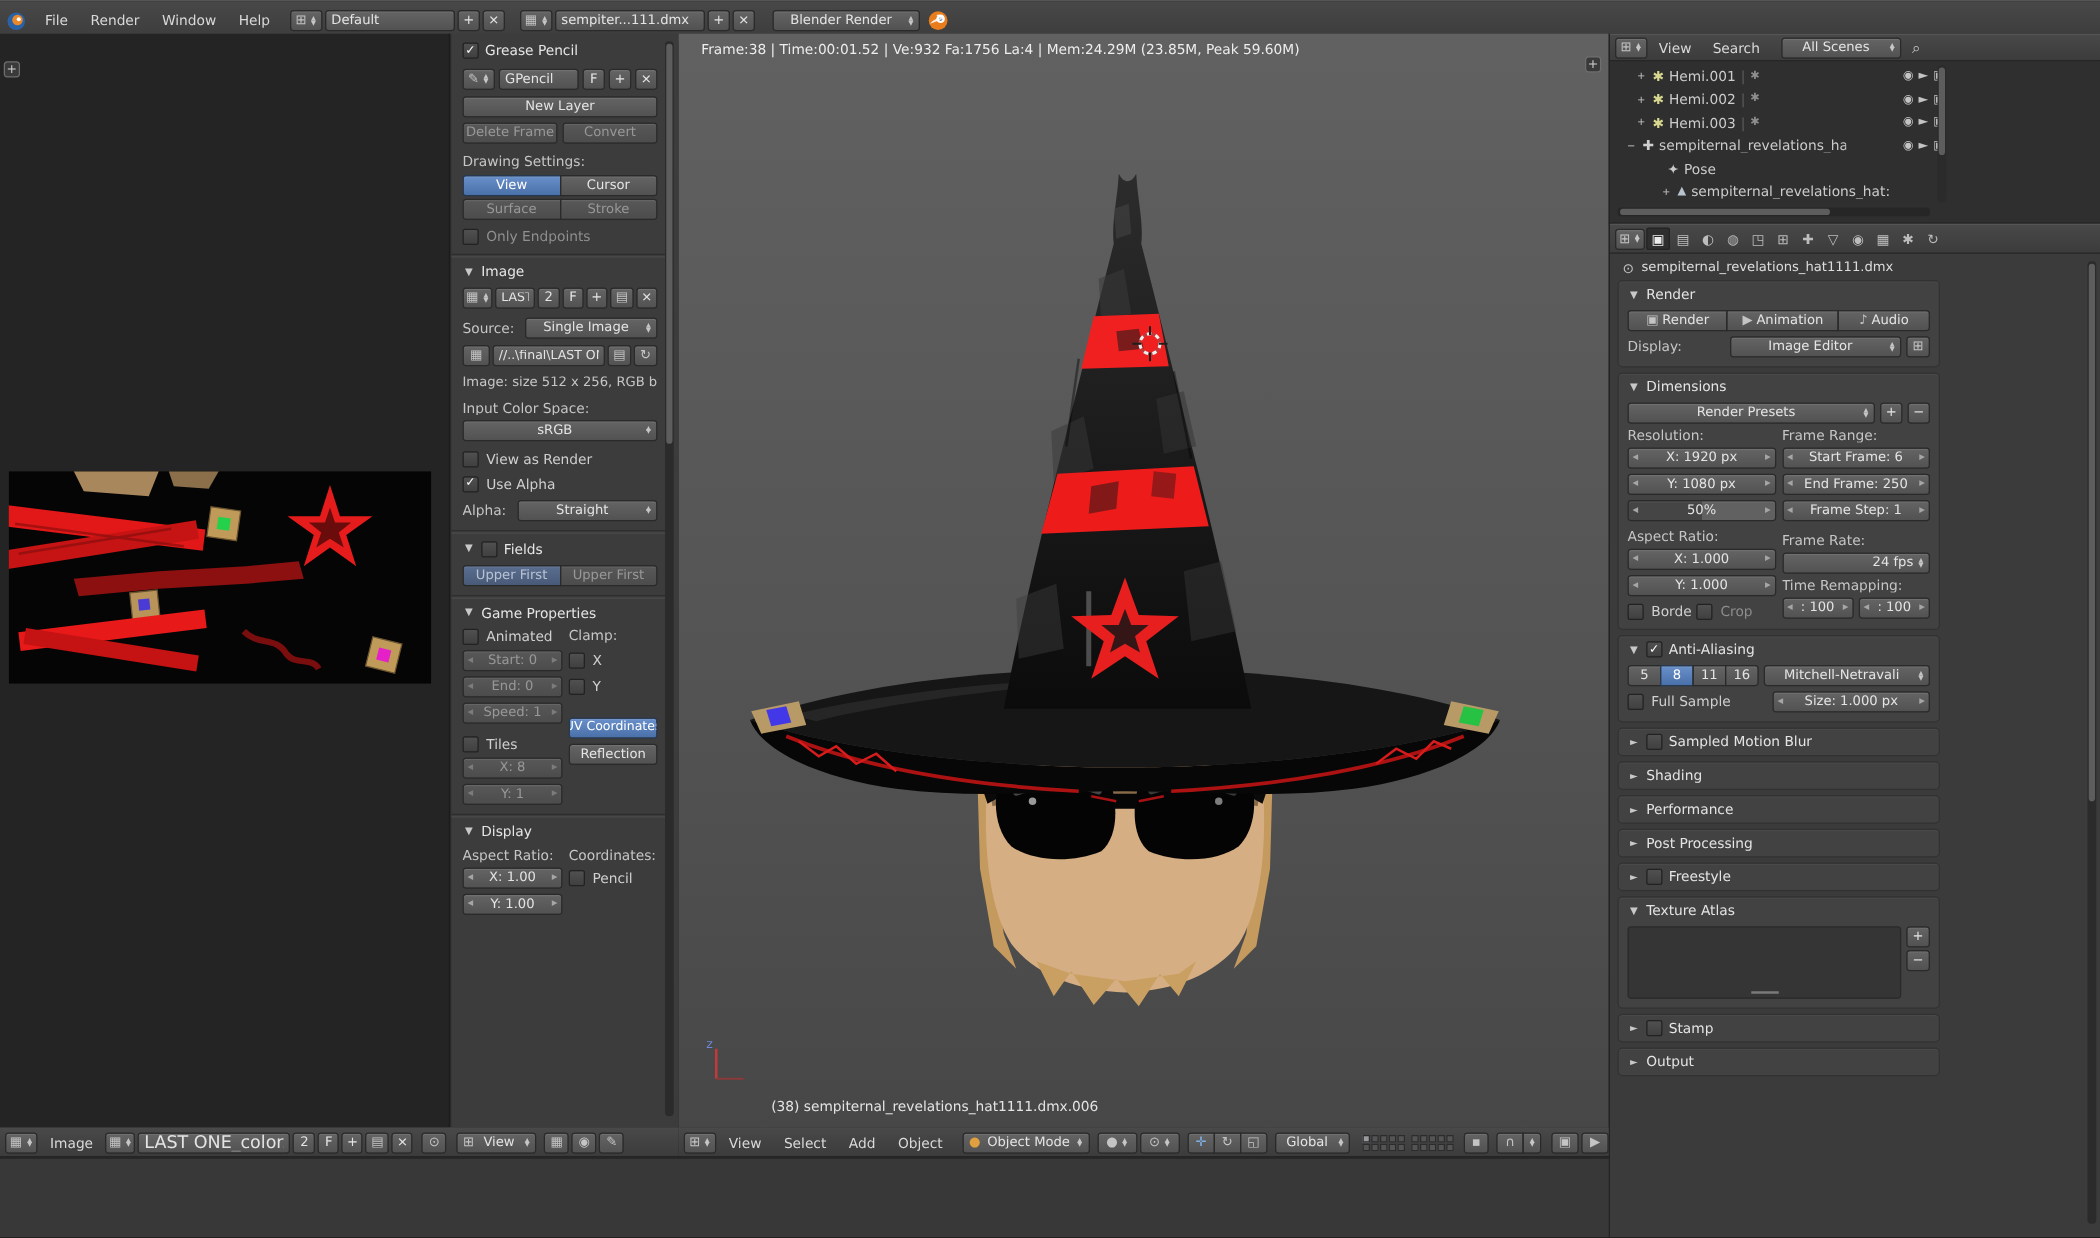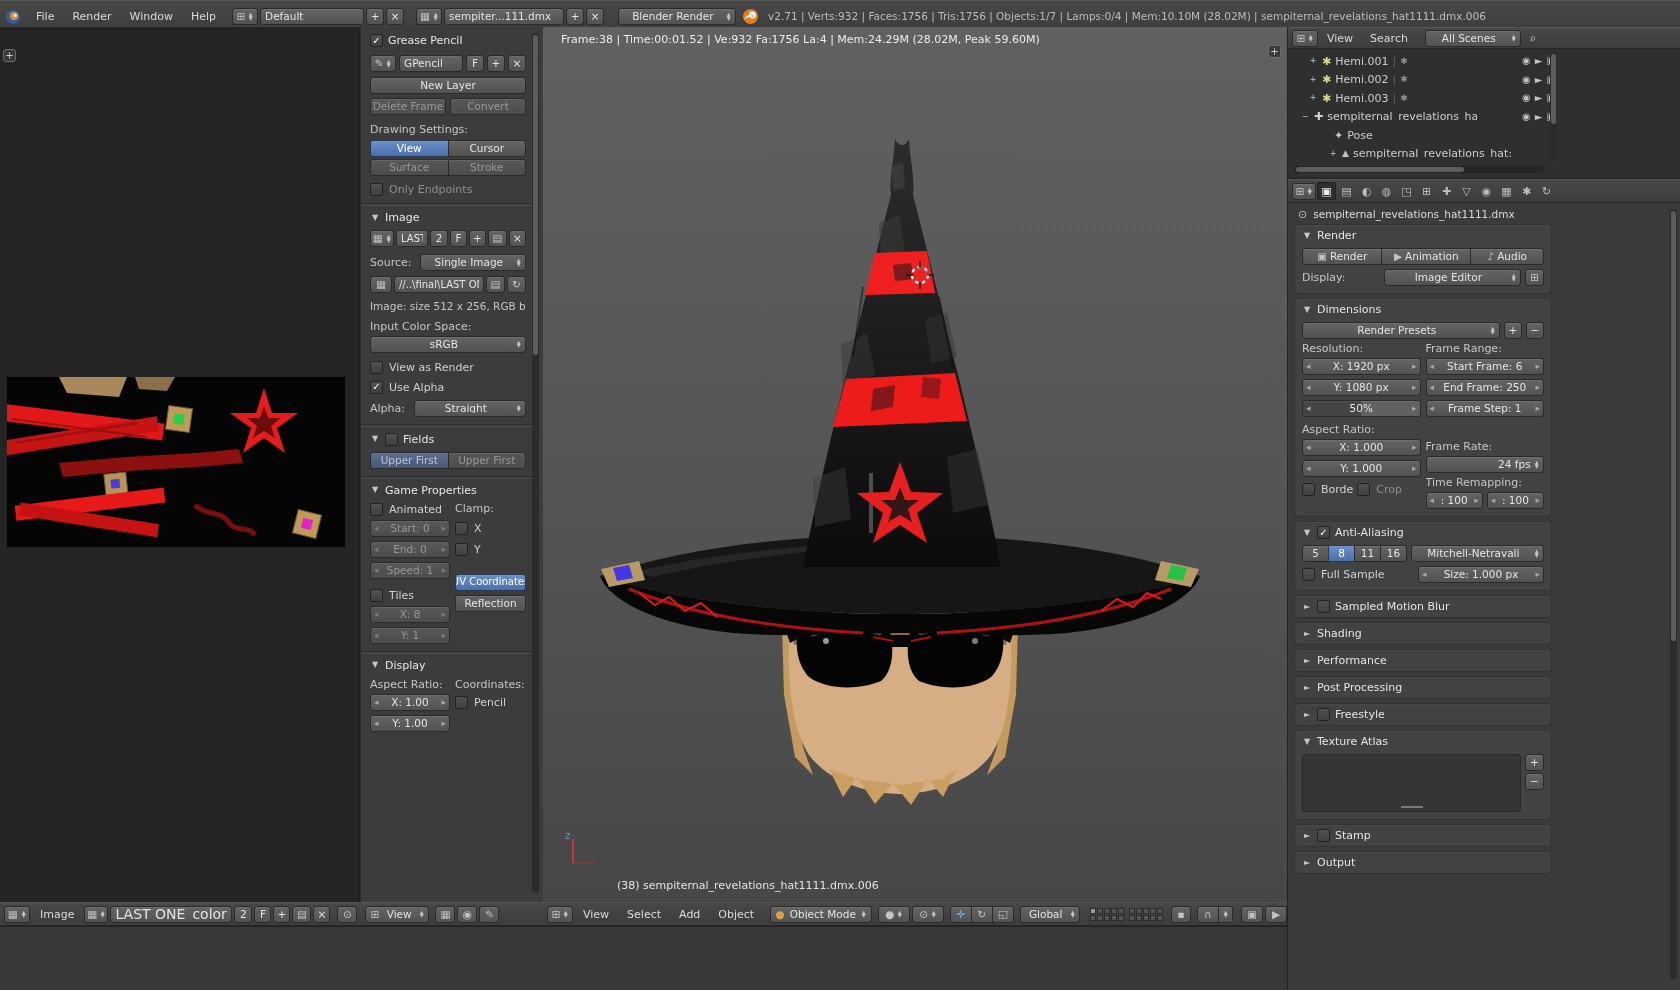--- a/index.html
+++ b/index.html
@@ -102,21 +102,20 @@
         <span class="caret"></span>
       </span>
     <span class="ico" style="width:24px">
       <svg width="17" height="17">
           <circle cx="8.5" cy="8.5" r="7.5" fill="#e87d1e"></circle>
           <circle cx="10.5" cy="7" r="3.4" fill="#fff"></circle>
           <circle cx="10.5" cy="7" r="1.5" fill="#30537a"></circle>
           <path d="M2 11 C4 8 7 6.5 10 6.5 L7 4 L9 3.6 L13 7" fill="#fff" opacity=".85"></path>
         </svg>
     </span>
-    <span style="color:#bdbdbd;font-size:10.5px;margin-left:4px">v2.71 | Verts:932 | Faces:1756 | Tris:1756 | Objects:1/7 | Lamps:0/4 | Mem:10.10M (28.02M) | sempiternal_revelations_hat1111.dmx.006</span>
   </div>
 
   <div class="abs" style="left:0;top:27px;width:360px;height:875px;background:#242424;border-right:1px solid #1c1c1c">
     <span class="plus abs" style="left:3px;top:22px">+</span>
 
     <svg class="abs" style="left:7px;top:350px" width="338" height="170" viewBox="0 0 338 170">
       <rect x="0" y="0" width="338" height="170" fill="#050505"></rect>
       <polygon points="52,0 120,0 112,20 60,16" fill="#a8875c"></polygon>
       <polygon points="128,0 168,0 160,14 132,12" fill="#8a6f4a"></polygon>
       <g>
@@ -481,21 +480,21 @@
         <circle cx="377" cy="248" r="8" stroke="#efefef" stroke-width="2.4" fill="none" stroke-dasharray="3.5 3.5"></circle>
         <path d="M377,234 L377,241 M377,255 L377,262 M363,248 L370,248 M384,248 L391,248" stroke="#1d1d1d" stroke-width="1.6"></path>
       </g>
 
       <g>
         <line x1="30" y1="836" x2="30" y2="812" stroke="#c23a3a" stroke-width="2"></line>
         <line x1="30" y1="836" x2="52" y2="836" stroke="#8a3a3a" stroke-width="1.6"></line>
       </g>
     </svg>
 
-    <div class="abs" style="left:18px;top:7px;color:#ededed;font-size:11px">Frame:38 | Time:00:01.52 | Ve:932 Fa:1756 La:4 | Mem:24.29M (28.02M, Peak 59.60M)</div>
+    <div class="abs" style="left:18px;top:7px;color:#ededed;font-size:11px">Frame:38 | Time:00:01.52 | Ve:932 Fa:1756 La:4 | Mem:24.29M (23.85M, Peak 59.60M)</div>
     <div class="abs" style="left:22px;top:804px;color:#6f86d8;font-size:10px">z</div>
     <div class="abs" style="left:74px;top:853px;color:#e4e4e4">(38) sempiternal_revelations_hat1111.dmx.006</div>
     <span class="plus abs" style="right:6px;top:18px">+</span>
   </div>
 
   <div class="abs" style="left:1287px;top:27px;width:393px;height:151px;background:#2f2f2f;border-left:1px solid #232323">
     <div class="bar abs" style="left:0;top:0;width:393px;height:22px;gap:1px">
       <span class="w ib" style="width:26px;margin-left:4px">
           <span class="ico">⊞</span>
           <span class="caret"></span>
@@ -702,21 +701,21 @@
               <span class="w num">
                   <span class="sarr">◂</span>
                   <span class="t">End Frame: 250</span>
                   <span class="sarr">▸</span>
                 </span>
               <span class="w num">
                   <span class="sarr">◂</span>
                   <span class="t">Frame Step: 1</span>
                   <span class="sarr">▸</span>
                 </span>
-              <div class="lbl" style="margin-top:20px">Frame Rate:</div>
+              <div class="lbl" style="margin-top:6px">Frame Rate:</div>
               <span class="w drop">
                   <span class="t" style="text-align:right">24 fps</span>
                   <span class="caret"></span>
                 </span>
               <div class="lbl">Time Remapping:</div>
               <div class="row">
                 <span class="w num" style="flex:1">
                     <span class="sarr">◂</span>
                     <span class="t">: 100</span>
                     <span class="sarr">▸</span>

